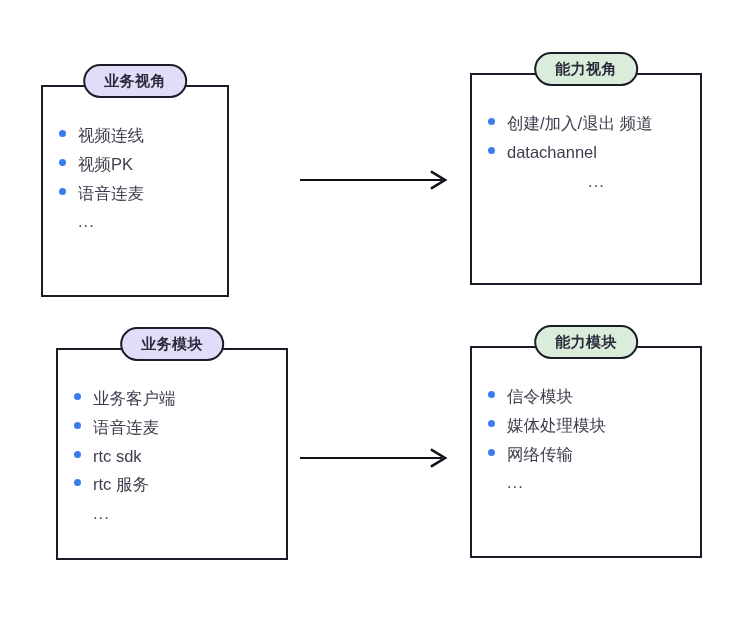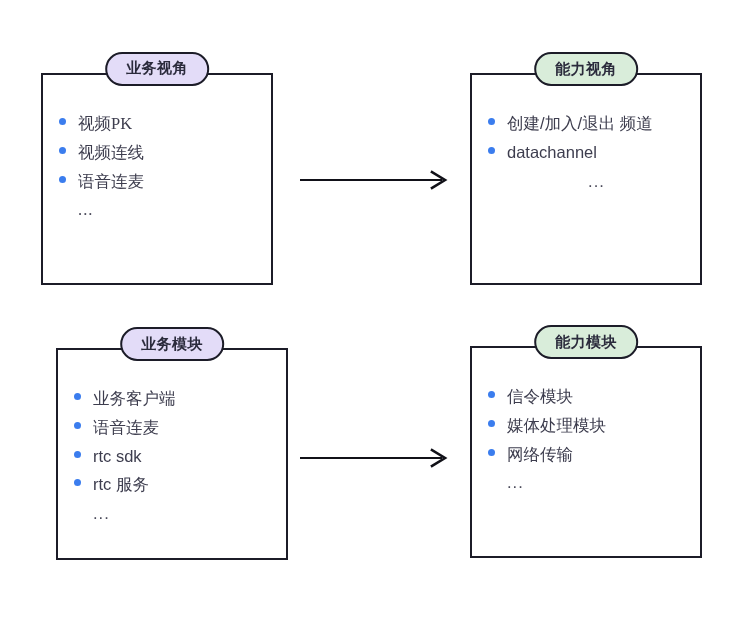--- a/index.html
+++ b/index.html
@@ -23,21 +23,21 @@
     background: #ffffff;
   }
 
   
   .panel {
     position: absolute;
     border: 2px solid #1c1c28;
     background: #ffffff;
   }
 
-  .panel-tl { left: 41px;  top: 73px;  width: 232px; height: 212px; font-family: Liberation Serif, serif; }
+  .panel-tl { left: 41px;  top: 85px;  width: 188px; height: 212px; }
   .panel-tr { left: 470px; top: 73px;  width: 232px; height: 212px; text-align: center; }
   .panel-bl { left: 41px;  top: 348px; width: 232px; height: 212px; margin-left: 15px; }
   .panel-br { left: 470px; top: 346px; width: 232px; height: 212px; padding-left: 36px; }
 
   
   .pill {
     position: absolute;
     top: -23px;
     left: 50%;
     transform: translateX(-50%);
@@ -112,25 +112,25 @@
 </head>
 <body>
 
 <div id="canvas">
 
   <div class="panel panel-tl">
     <div class="pill pill-purple">业务视角</div>
     <ul class="items">
       <li class="item">
         <span class="item-bullet"></span>
+        <span class="item-text">视频连线</span>
+      </li>
+      <li class="item">
+        <span class="item-bullet"></span>
         <span class="item-text">视频PK</span>
-      </li>
-      <li class="item">
-        <span class="item-bullet"></span>
-        <span class="item-text">视频连线</span>
       </li>
       <li class="item">
         <span class="item-bullet"></span>
         <span class="item-text">语音连麦</span>
       </li>
       <li class="ellipsis">...</li>
     </ul>
   </div>
 
   <div class="panel panel-tr">

